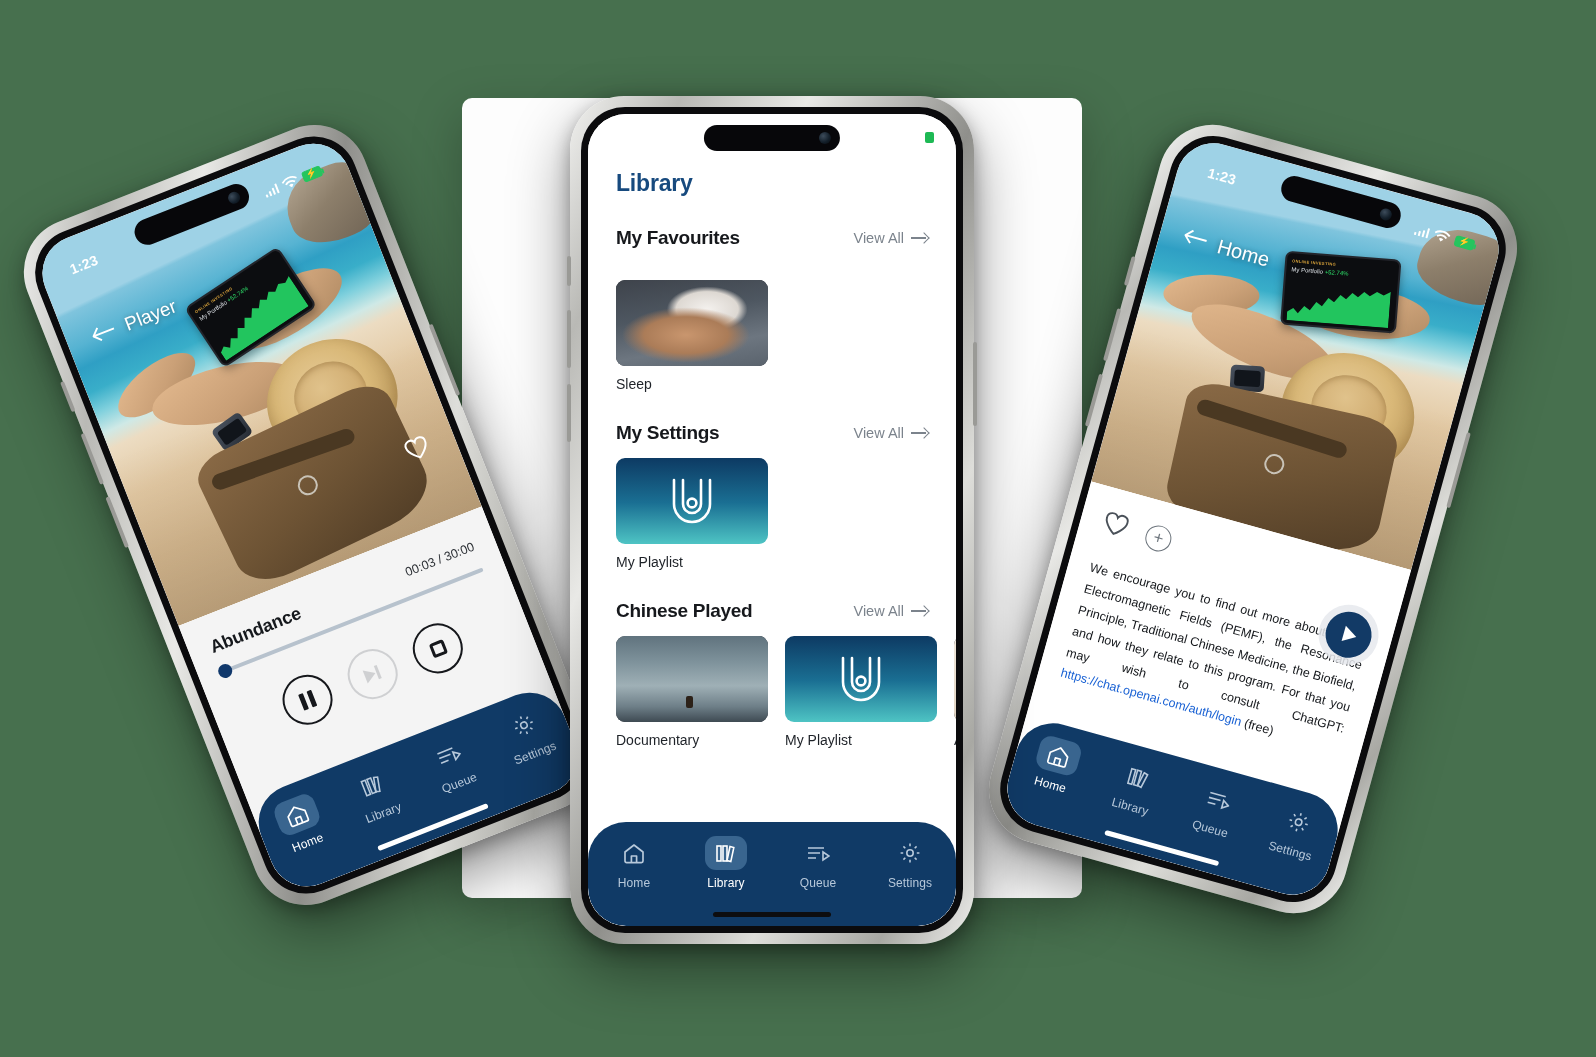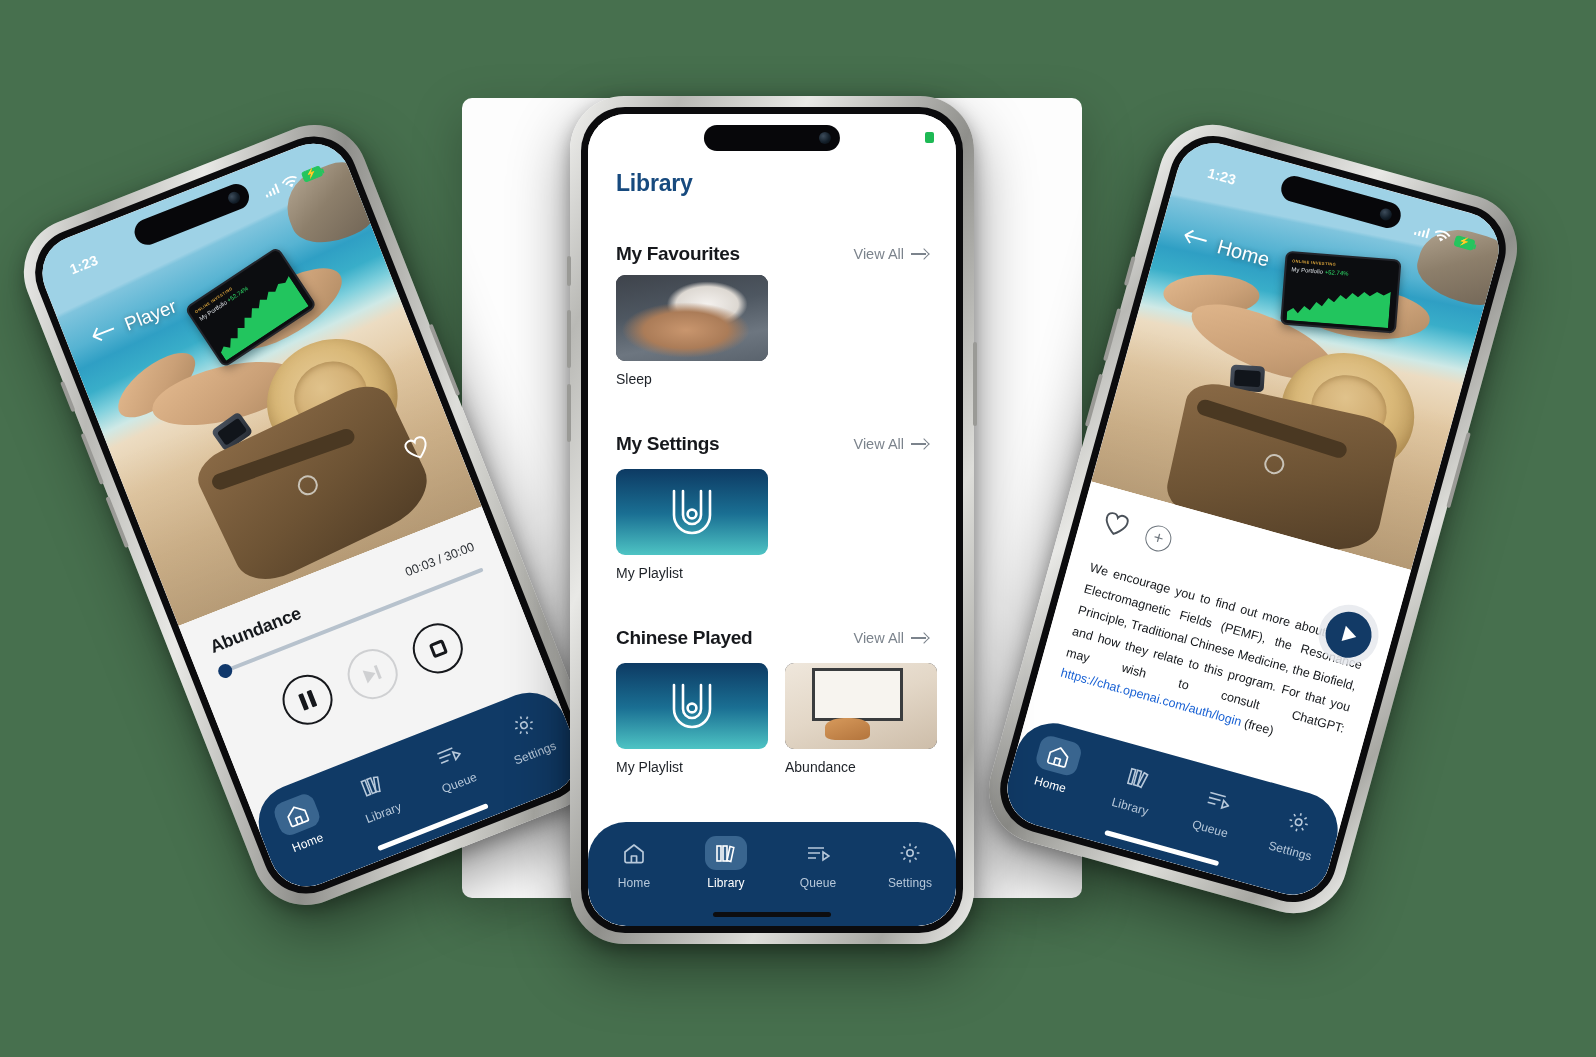--- a/index.html
+++ b/index.html
@@ -155,21 +155,21 @@
   .tab .tlabel { font-size:12px; letter-spacing:.1px; }
   .homebar { position:absolute; bottom:9px; left:50%; transform:translateX(-50%);
              width:118px; height:5px; border-radius:4px; background:#ffffff; z-index:23; }
   .homebar.dark { background:#0d0d0f; }
 
   
   #phone-center { width:404px; height:848px; left:570px; top:96px; z-index:6; }
   .lib { position:absolute; inset:0; padding:56px 28px 0 28px; background:#fff; }
   .lib-title { font-size:23px; color:#174a7e; font-weight:700; letter-spacing:-.2px; }
   .sec-head { display:flex; justify-content:space-between; align-items:center;
-              margin-top:46px; }
+              margin-top:30px; }
   .sec-head h3 { font-size:19px; color:#16181c; letter-spacing:-.3px; }
   .viewall { display:flex; align-items:center; gap:7px; color:#7b838c; font-size:14.5px; }
   .arrow-r { width:17px;height:10px; position:relative; }
   .arrow-r::before{content:"";position:absolute;left:0;top:4.2px;width:15px;height:1.6px;background:currentColor;}
   .arrow-r::after{content:"";position:absolute;right:0;top:1px;width:7px;height:7px;
      border-top:1.6px solid currentColor;border-right:1.6px solid currentColor;transform:rotate(45deg);}
   .card { width:152px; border-radius:9px; }
   .thumb { width:152px; height:86px; border-radius:9px; overflow:hidden; position:relative;
            background:#30343c; }
   .cap { font-size:14px; color:#1e2228; margin-top:10px; }
@@ -389,21 +389,21 @@
         <div class="lib">
           <div class="lib-title">Library</div>
 
           <div class="sec-head">
             <h3>My Favourites</h3>
             <span class="viewall">
               <span>View All</span>
               <span class="arrow-r"></span>
             </span>
           </div>
-          <div class="card" style="margin-top:10px;">
+          <div class="card" style="margin-top:31px;">
             <div class="thumb">
                 <span class="sleep-img"></span>
               </div>
             <div class="cap">Sleep</div>
           </div>
 
           <div class="sec-head">
             <h3>My Settings</h3>
             <span class="viewall">
               <span>View All</span>
@@ -424,20 +424,26 @@
           </div>
 
           <div class="sec-head">
             <h3>Chinese Played</h3>
             <span class="viewall">
               <span>View All</span>
               <span class="arrow-r"></span>
             </span>
           </div>
           <div class="rp-row">
+            <div class="card">
+              <div class="thumb">
+                  <span class="waterfall-img"></span>
+                </div>
+              <div class="cap">Documentary</div>
+            </div>
             <div class="card">
               <div class="thumb pl-grad">
                 <span class="u-logo">
                   <svg width="52" height="54" viewBox="0 0 52 54" fill="none" stroke="#fff" stroke-width="2.6" stroke-linecap="round">
                     <path d="M8 6v24a18 18 0 0 0 36 0V6"></path>
                     <path d="M17 6v24a9 9 0 0 0 18 0V6"></path>
                     <circle cx="26" cy="29" r="4.4"></circle>
                   </svg>
                 </span>
               </div>

